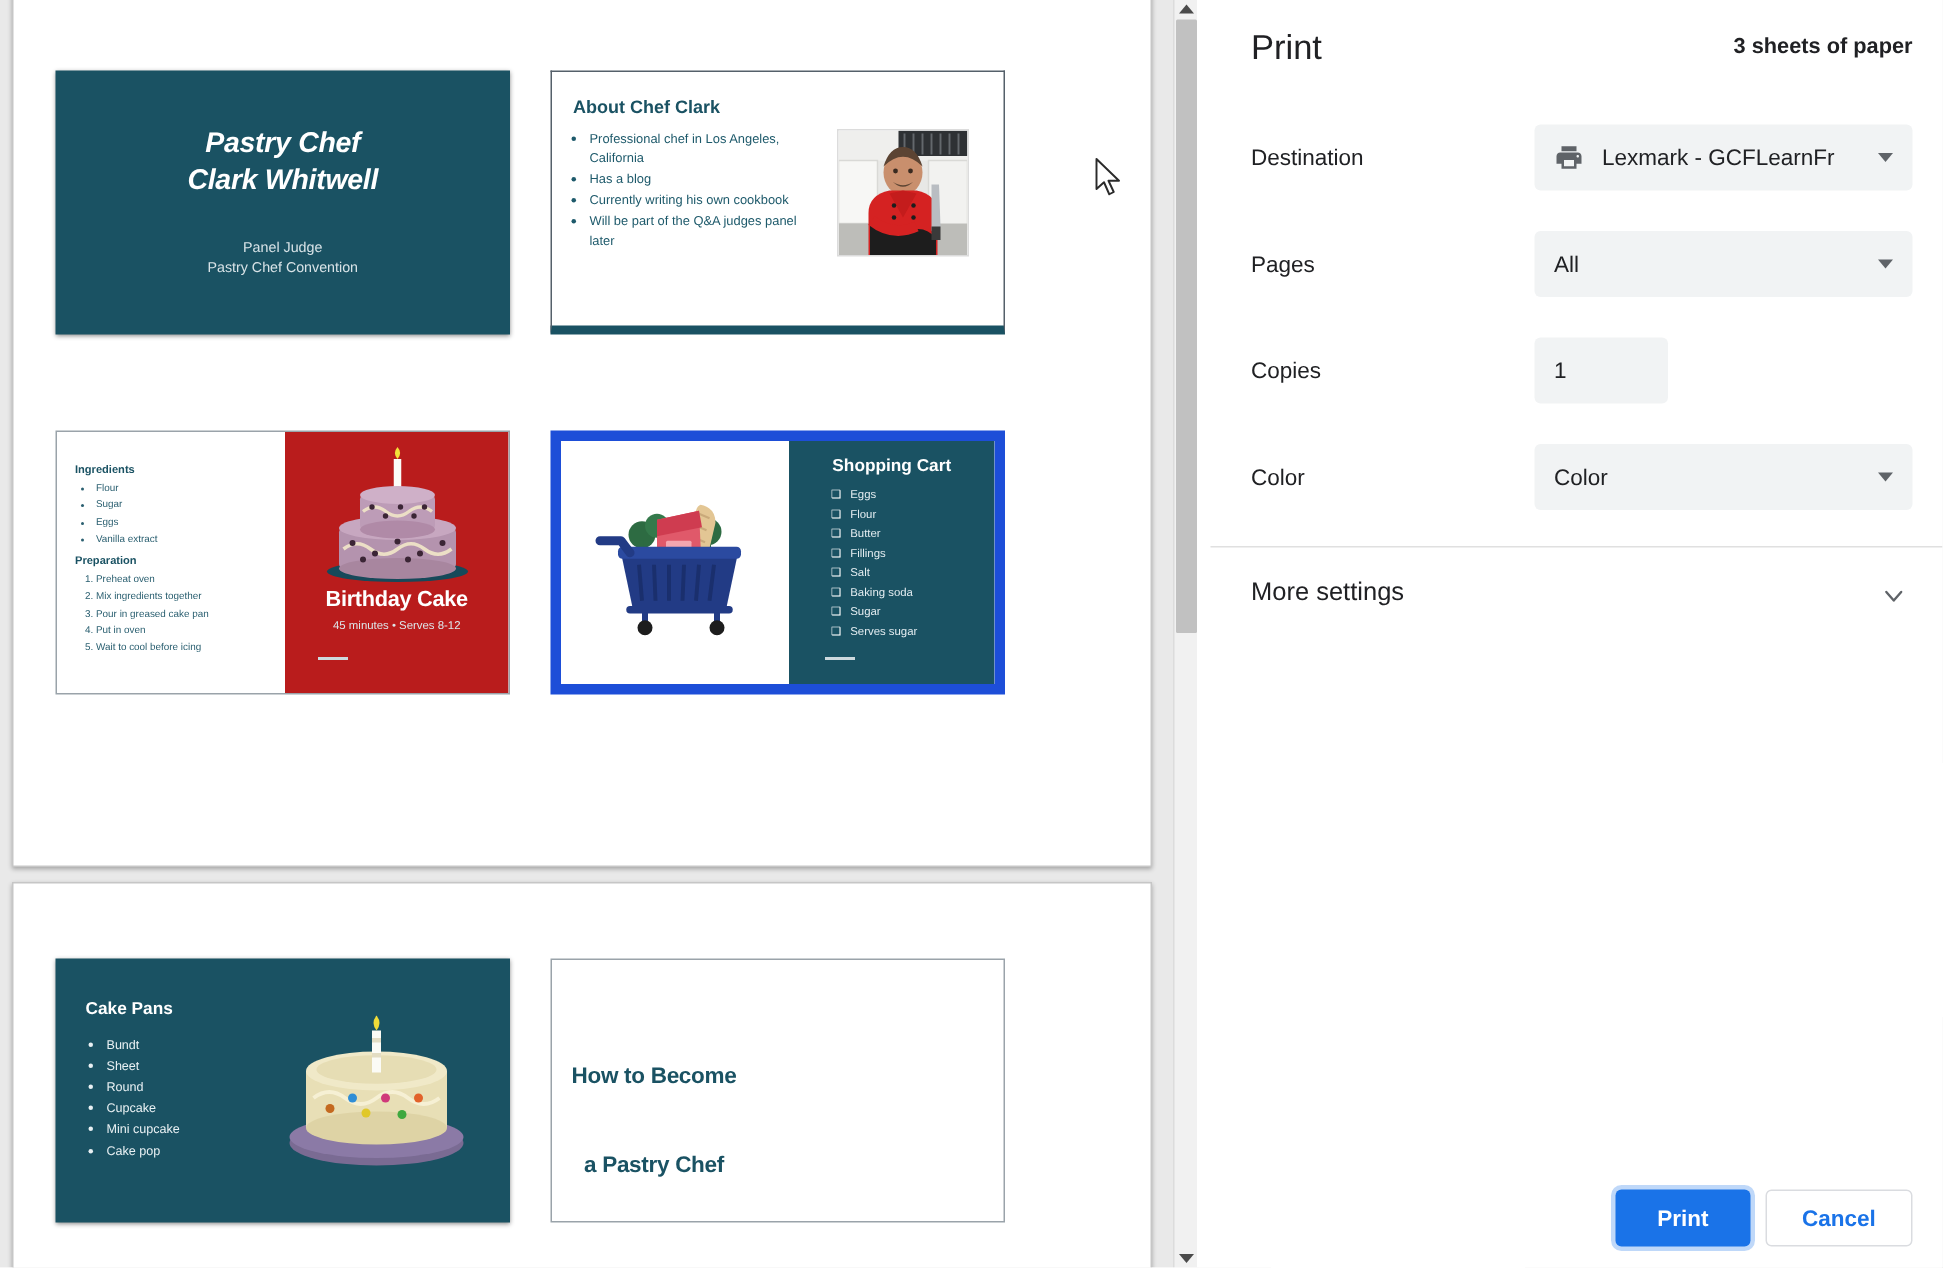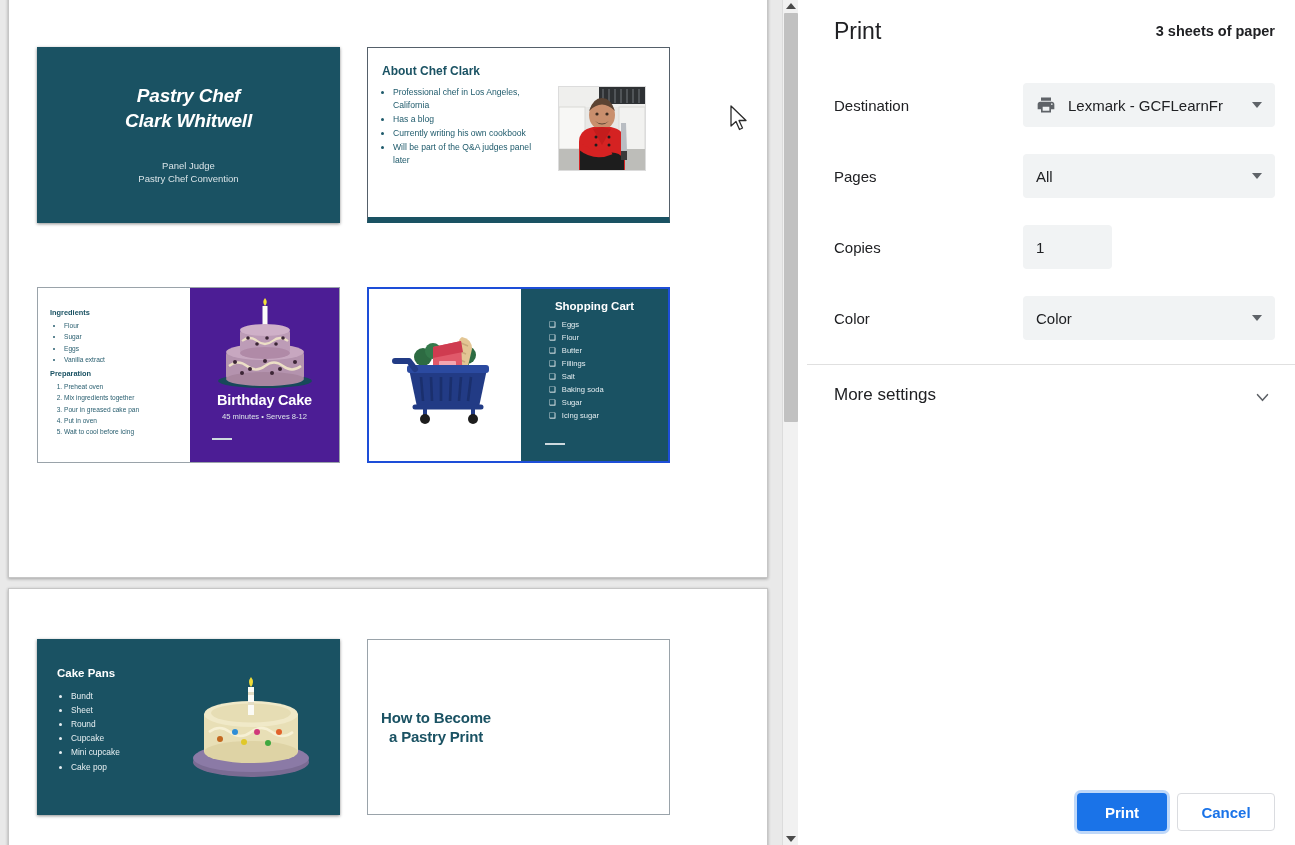--- a/index.html
+++ b/index.html
@@ -72,21 +72,21 @@
   .chef-photo {
     position: absolute; left: 190px; top: 38px;
     width: 88px; height: 85px;
     border: 1px solid #dcdcdc;
     overflow: hidden;
   }
 
   
   .s-recipe { background: #ffffff; border: 1px solid #9aa3aa; display: flex; }
   .s-recipe .left { width: 152px; height: 100%; background: #fff; position: relative; }
-  .s-recipe .right { flex: 1; height: 100%; background: #4c1d95; position: relative; }
+  .s-recipe .right { flex: 1; height: 100%; background: #b91c1c; position: relative; }
   .s-recipe h4 {
     color: #1a5263; font-weight: bold; font-size: 7.4px;
     margin: 0 0 3px 0;
   }
   .s-recipe .blk { position: absolute; left: 12px; }
   .s-recipe ul, .s-recipe ol { margin: 0 0 0 14px; }
   .s-recipe li {
     color: #2a5f70; font-size: 6.6px; line-height: 1.72;
   }
   .cake-title {
@@ -97,21 +97,21 @@
   .cake-sub {
     position: absolute; left: 0; right: 0; top: 124px;
     color: #dde6ea; font-size: 7.6px; text-align: center;
   }
   .dash {
     position: absolute; left: 22px; bottom: 22px;
     width: 20px; height: 2px; background: #cdd9de;
   }
 
   
-  .s-shop { background: #ffffff; border: 2px solid #1d4ed8; display: flex; }
+  .s-shop { background: #ffffff; border: 7px solid #1d4ed8; display: flex; }
   .s-shop .left { width: 152px; height: 100%; background: #fff; position: relative; }
   .s-shop .right { flex: 1; height: 100%; background: #1a5263; position: relative; }
   .shop-title {
     position: absolute; left: 0; right: 0; top: 11px;
     color: #ffffff; font-weight: bold; font-size: 11.5px; text-align: center;
   }
   .shop-list { position: absolute; left: 28px; top: 29px; }
   .shop-list .row {
     display: flex; align-items: flex-start; gap: 6px;
     color: #e4edf1; font-size: 7.6px; line-height: 1.72;
@@ -129,21 +129,21 @@
     color: #e8f0f3; font-size: 8.4px; line-height: 1.68;
   }
 
   
   .s-how { background: #ffffff; border: 1px solid #9aa3aa; display: flex; }
   .s-how .left { width: 136px; height: 100%; background: #fff;
     display: flex; align-items: center; justify-content: center; }
   .s-how .right { flex: 1; height: 100%; background: #1a5263; position: relative; }
   .s-how .ttl {
     color: #1a5263; font-weight: bold; font-size: 15px;
-    text-align: center; line-height: 1.3; letter-spacing: -.2px;
+    text-align: center; line-height: 1.3; letter-spacing: -.2px; margin-top: 40px;
   }
   .s-how ul { position: absolute; left: 34px; top: 54px; }
   .s-how li {
     color: #e4edf1; font-size: 7.8px; line-height: 1.75;
   }
 
   
   #scrollbar {
     position: absolute; left: 782px; top: 0;
     width: 16px; height: 845px;
@@ -449,21 +449,21 @@
             <div class="row">
               <span class="cb">❑</span>
               <span>Baking soda</span>
             </div>
             <div class="row">
               <span class="cb">❑</span>
               <span>Sugar</span>
             </div>
             <div class="row">
               <span class="cb">❑</span>
-              <span>Icing sugar</span>
+              <span>Serves sugar</span>
             </div>
           </div>
           <div class="dash" style="left:24px; bottom:16px;"></div>
         </div>
       </div>
     </div>
 
     <div class="page" id="page-2">
 
       <div class="slide slide-shadow s-pans" style="left:28px; top:50px;">
@@ -496,21 +496,21 @@
             <rect x="61" y="28" width="6" height="3" fill="#e3ddc4"></rect>
             <path d="M64 13 q-4 -5 0 -10 q4 5 0 10z" fill="#f0dc38"></path>
           </svg>
         </div>
       </div>
 
       <div class="slide s-how" style="left:358px; top:50px;">
         <div class="left">
           <div>
             <div class="ttl">How to Become</div>
-            <div class="ttl">a Pastry Print</div>
+            <div class="ttl">a Pastry Chef</div>
           </div>
         </div>
       </div>
     </div>
   </div>
 
   <div id="scrollbar">
     <div class="sb-arrow" id="sb-up">
       <div class="tri tri-up"></div>
     </div>

